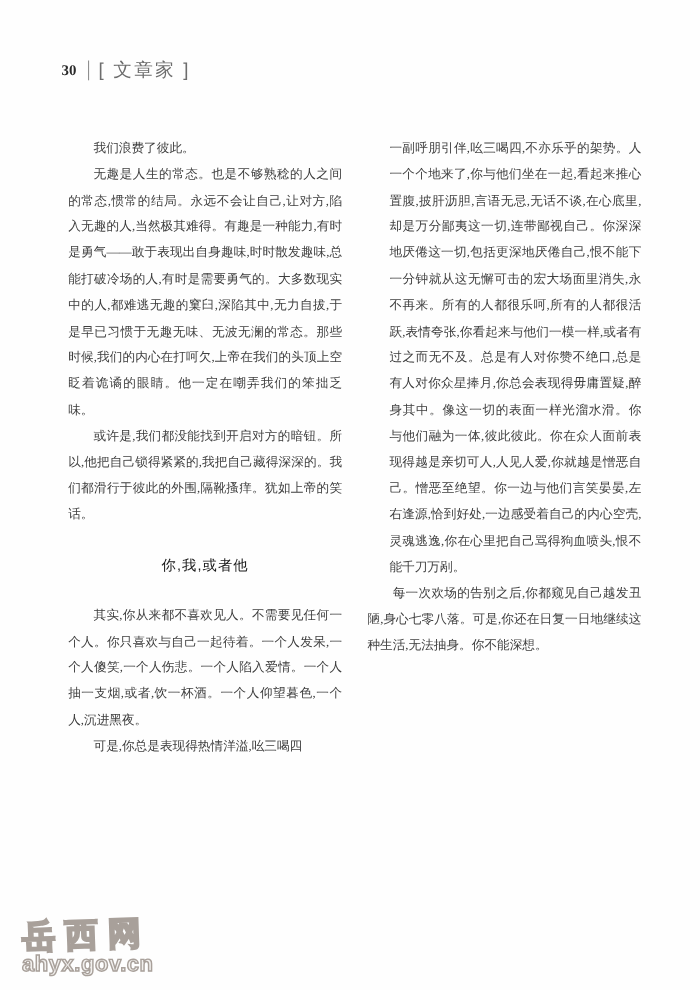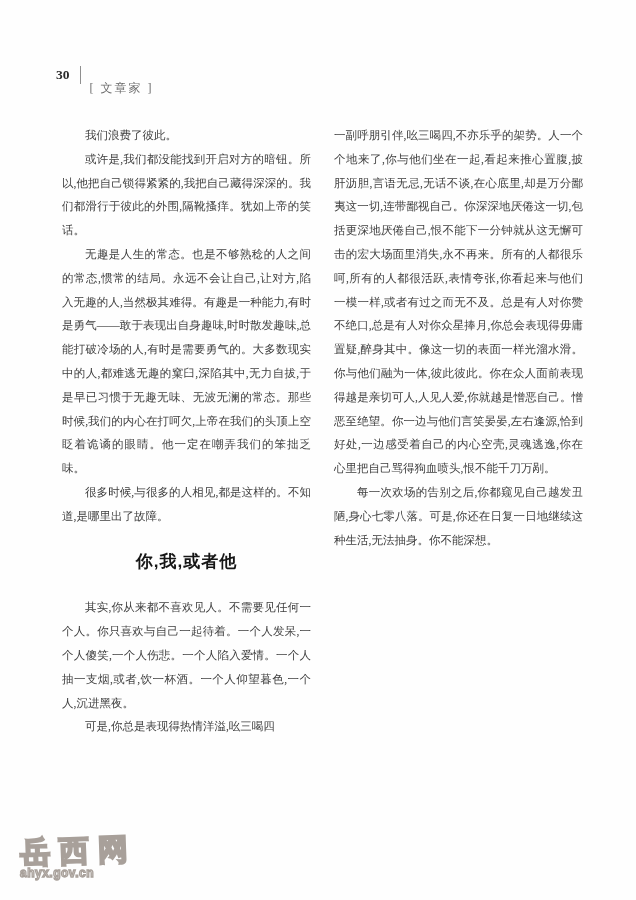--- a/index.html
+++ b/index.html
@@ -27,25 +27,24 @@
     font-size: 13.5px;
     color: #2a2a2a;
     font-family: "Liberation Serif", "DejaVu Serif", serif;
   }
   .header-divider {
     width: 1px; height: 18px;
     background: #8f8f8f;
     margin: 0 9px 0 10px;
   }
   .section-label {
-    font-size: 12px;
+    font-size: 17px;
     color: #6d6d6d;
     letter-spacing: 2px;
-    font-family: Liberation Serif, serif;
-    margin-top: 28px;
+    font-family: Liberation Sans, sans-serif;
   }
 
   
   .columns {
     position: absolute;
     top: 124px; left: 62px;
     display: flex;
     gap: 23px;
   }
   .column {
@@ -54,25 +53,25 @@
     line-height: 23.8px;
     text-align: justify;
     text-justify: inter-ideograph;
     text-spacing-trim: space-all;
     color: #3e3e3e;
   }
   .column p {
     margin: 0;
     text-indent: 2em;
   }
-  .column p.no-indent { text-indent: 0; }
+  .column p.no-indent { text-indent: 0; margin-left: 20px; }
   .section-heading {
     font-family: "Liberation Sans", "DejaVu Sans", sans-serif;
-    font-weight: bold;
-    font-size: 17px;
+    font-weight: normal;
+    font-size: 13px;
     letter-spacing: 1px;
     color: #161616;
     text-align: center;
     text-indent: 0;
     margin: 21px 0 23px 0;
   }
 
   
   .watermark {
     position: absolute;
@@ -85,21 +84,21 @@
     font-size: 30px;
     font-weight: bold;
     letter-spacing: 9px;
     color: #f3f1ef;
     -webkit-text-stroke: 2px #a8a09a;
     transform: rotate(-2deg);
     line-height: 1;
   }
   .watermark-url {
     display: block;
-    font-size: 12px;
+    font-size: 20px;
     font-weight: bold;
     letter-spacing: 0.5px;
     color: #f3f1ef;
     -webkit-text-stroke: 1.3px #a8a09a;
     margin-top: 1px;
     line-height: 1;
   }
 </style>
 </head>
 <body>
@@ -109,23 +108,22 @@
   <div class="page-header">
     <span class="page-number">30</span>
     <span class="header-divider"></span>
     <span class="section-label">[ 文章家 ]</span>
   </div>
 
   <div class="columns">
 
     <div class="column">
       <p>我们浪费了彼此。</p>
+      <p>无趣是人生的常态。也是不够熟稔的人之间的常态,惯常的结局。永远不会让自己,让对方,陷入无趣的人,当然极其难得。有趣是一种能力,有时是勇气——敢于表现出自身趣味,时时散发趣味,总能打破冷场的人,有时是需要勇气的。大多数现实中的人,都难逃无趣的窠臼,深陷其中,无力自拔,于是早已习惯于无趣无味、无波无澜的常态。那些时候,我们的内心在打呵欠,上帝在我们的头顶上空眨着诡谲的眼睛。他一定在嘲弄我们的笨拙乏味。</p>
       <p>或许是,我们都没能找到开启对方的暗钮。所以,他把自己锁得紧紧的,我把自己藏得深深的。我们都滑行于彼此的外围,隔靴搔痒。犹如上帝的笑话。</p>
-      <p>无趣是人生的常态。也是不够熟稔的人之间的常态,惯常的结局。永远不会让自己,让对方,陷入无趣的人,当然极其难得。有趣是一种能力,有时是勇气——敢于表现出自身趣味,时时散发趣味,总能打破冷场的人,有时是需要勇气的。大多数现实中的人,都难逃无趣的窠臼,深陷其中,无力自拔,于是早已习惯于无趣无味、无波无澜的常态。那些时候,我们的内心在打呵欠,上帝在我们的头顶上空眨着诡谲的眼睛。他一定在嘲弄我们的笨拙乏味。</p>
-      <p>很多时候,与很多的人相见,都是这样的。不知道,是哪里出了故障。</p>
       <h2 class="section-heading">你,我,或者他</h2>
       <p>其实,你从来都不喜欢见人。不需要见任何一个人。你只喜欢与自己一起待着。一个人发呆,一个人傻笑,一个人伤悲。一个人陷入爱情。一个人抽一支烟,或者,饮一杯酒。一个人仰望暮色,一个人,沉进黑夜。</p>
       <p>可是,你总是表现得热情洋溢,吆三喝四</p>
     </div>
 
     <div class="column">
       <p class="no-indent">一副呼朋引伴,吆三喝四,不亦乐乎的架势。人一个个地来了,你与他们坐在一起,看起来推心置腹,披肝沥胆,言语无忌,无话不谈,在心底里,却是万分鄙夷这一切,连带鄙视自己。你深深地厌倦这一切,包括更深地厌倦自己,恨不能下一分钟就从这无懈可击的宏大场面里消失,永不再来。所有的人都很乐呵,所有的人都很活跃,表情夸张,你看起来与他们一模一样,或者有过之而无不及。总是有人对你赞不绝口,总是有人对你众星捧月,你总会表现得毋庸置疑,醉身其中。像这一切的表面一样光溜水滑。你与他们融为一体,彼此彼此。你在众人面前表现得越是亲切可人,人见人爱,你就越是憎恶自己。憎恶至绝望。你一边与他们言笑晏晏,左右逢源,恰到好处,一边感受着自己的内心空壳,灵魂逃逸,你在心里把自己骂得狗血喷头,恨不能千刀万剐。</p>
       <p>每一次欢场的告别之后,你都窥见自己越发丑陋,身心七零八落。可是,你还在日复一日地继续这种生活,无法抽身。你不能深想。</p>
     </div>
 

